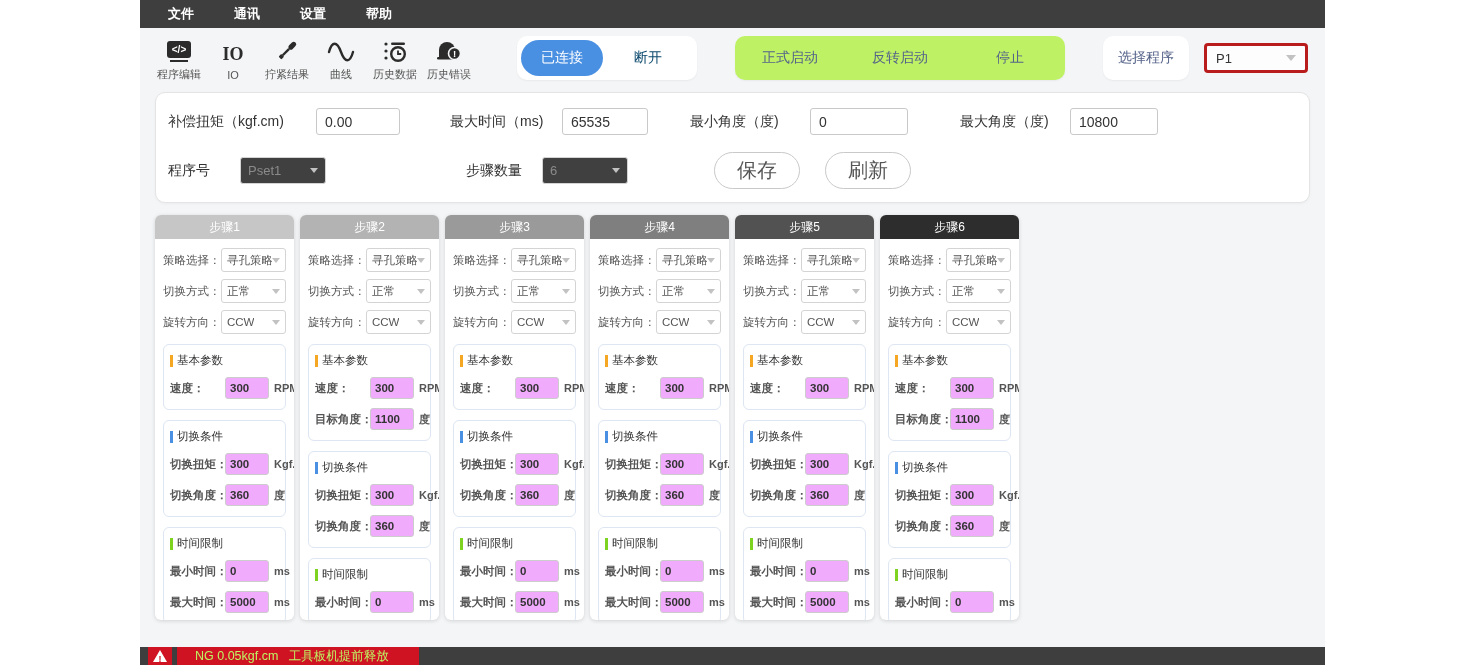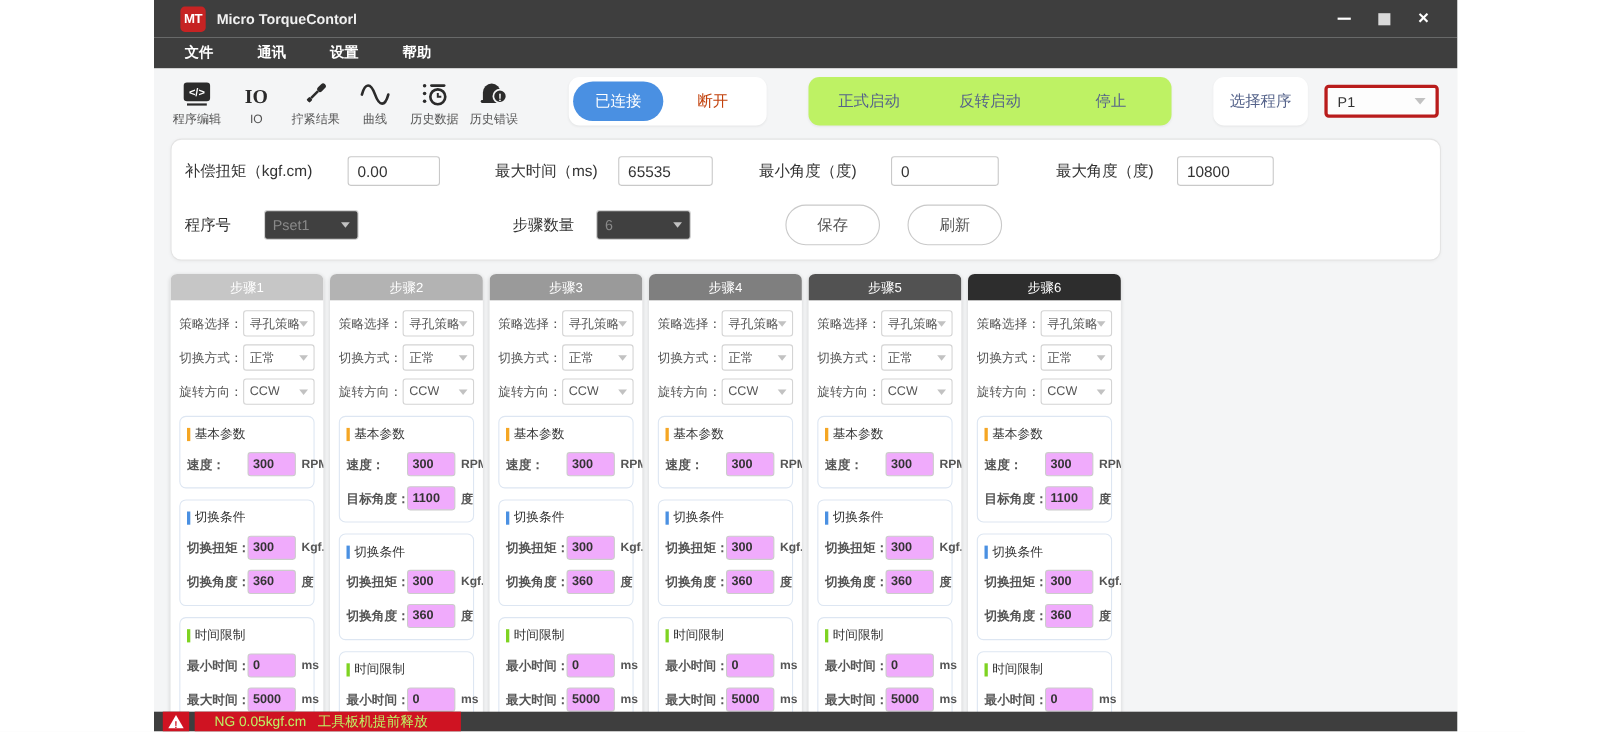--- a/index.html
+++ b/index.html
@@ -25,21 +25,21 @@
   
   .toolbar { display:flex; align-items:center; height:60px; padding:0 0 0 15px; }
   .tool-item { width:48px; margin-right:6px; text-align:center; cursor:pointer; }
   .tool-icon { height:30px; display:flex; align-items:flex-end; justify-content:center; }
   .tool-label { font-size:11px; color:#555; margin-top:3px; white-space:nowrap; }
 
   .seg-group { margin-left:38px; width:180px; height:44px; background:#fff; border-radius:10px;
     display:flex; align-items:center; padding:4px; box-shadow:0 1px 2px rgba(0,0,0,.05); }
   .btn-connected { width:82px; height:36px; background:#4a90e2; border-radius:18px; color:#fff;
     font-size:14px; display:flex; align-items:center; justify-content:center; cursor:pointer; }
-  .btn-disconnect { flex:1; text-align:center; color:#c2410c; font-size:14px; cursor:pointer; }
+  .btn-disconnect { flex:1; text-align:center; color:#0c4a6e; font-size:14px; cursor:pointer; }
 
   .run-group { margin-left:38px; width:330px; height:44px; background:#bef264; border-radius:10px;
     display:flex; align-items:center; box-shadow:0 1px 2px rgba(0,0,0,.05); }
   .run-btn { flex:1; text-align:center; color:#55638a; font-size:14px; cursor:pointer; }
 
   .btn-select-prog { margin-left:38px; width:86px; height:44px; background:#fff; border-radius:10px;
     display:flex; align-items:center; justify-content:center; color:#55638a; font-size:14px; cursor:pointer;
     box-shadow:0 1px 2px rgba(0,0,0,.05); }
   .prog-select { margin-left:15px; width:104px; height:30px; background:#fdfdfd; border:3px solid #b91c1c;
     border-radius:4px; display:flex; align-items:center; justify-content:space-between; padding:0 9px;
@@ -54,21 +54,21 @@
     padding:15px 12px 13px; box-shadow:0 1px 3px rgba(0,0,0,.04); }
   .p-row { display:flex; align-items:center; }
   .p-row.first { margin-bottom:17px; }
   .p-label { font-size:14px; color:#333; }
   .p-input { height:27px; border:1px solid #c9c9c9; border-radius:3px; background:#fff;
     display:flex; align-items:center; padding:0 8px; font-size:14px; color:#333; }
   .p-select { height:27px; border:1px solid #d4d4d4; border-radius:3px; background:#404040;
     display:flex; align-items:center; justify-content:space-between; padding:0 7px; font-size:13px;
     color:#8a8a8a; cursor:pointer; }
   .pill-btn { width:86px; height:37px; border:1px solid #c9c9c9; border-radius:19px; background:#fff;
-    display:flex; align-items:center; justify-content:center; font-size:14px; color:#555; cursor:pointer; }
+    display:flex; align-items:center; justify-content:center; font-size:20px; color:#555; cursor:pointer; }
 
   
   .steps-row { display:flex; align-items:flex-start; gap:6px; padding:12px 15px 0; }
   .step-panel { width:139px; height:405px; background:#fff; border-radius:6px;
     box-shadow:0 1px 4px rgba(0,0,0,.14); overflow:hidden; }
   .step-header { height:24px; color:#fff; font-size:12px; line-height:24px; text-align:center; cursor:pointer; }
   .step-body { padding:9px 8px 0; }
   .drow { display:flex; align-items:center; margin-bottom:7px; }
   .dlabel { font-size:11.5px; color:#555; width:58px; flex-shrink:0; white-space:nowrap; }
   .dselect { flex:1; height:24px; border:1px solid #d4d4d4; border-radius:3px; background:#fff;
@@ -95,35 +95,20 @@
   .warn-ex { position:absolute; top:2px; left:50%; transform:translateX(-50%); color:#cf1322;
     font-size:9px; font-weight:bold; line-height:14px; }
   .status-band { background:#cf1322; color:#bef264; height:18px; line-height:18px; font-size:12.5px;
     padding:0 30px 0 18px; margin-left:5px; white-space:pre; }
 </style>
 </head>
 <body>
 
 <div class="app">
 
-  <div class="titlebar">
-    <div class="logo">MT</div>
-    <div class="app-title">Micro TorqueContorl</div>
-    <div class="win-controls">
-      <div class="wc">
-          <span class="wc-min"></span>
-        </div>
-      <div class="wc">
-          <span class="wc-max"></span>
-        </div>
-      <div class="wc">
-          <span class="wc-close">×</span>
-        </div>
-    </div>
-  </div>
 
   <div class="menubar">
     <span class="menu-item">文件</span>
     <span class="menu-item">通讯</span>
     <span class="menu-item">设置</span>
     <span class="menu-item">帮助</span>
   </div>
 
   <div class="toolbar">
     <div class="tool-item">

